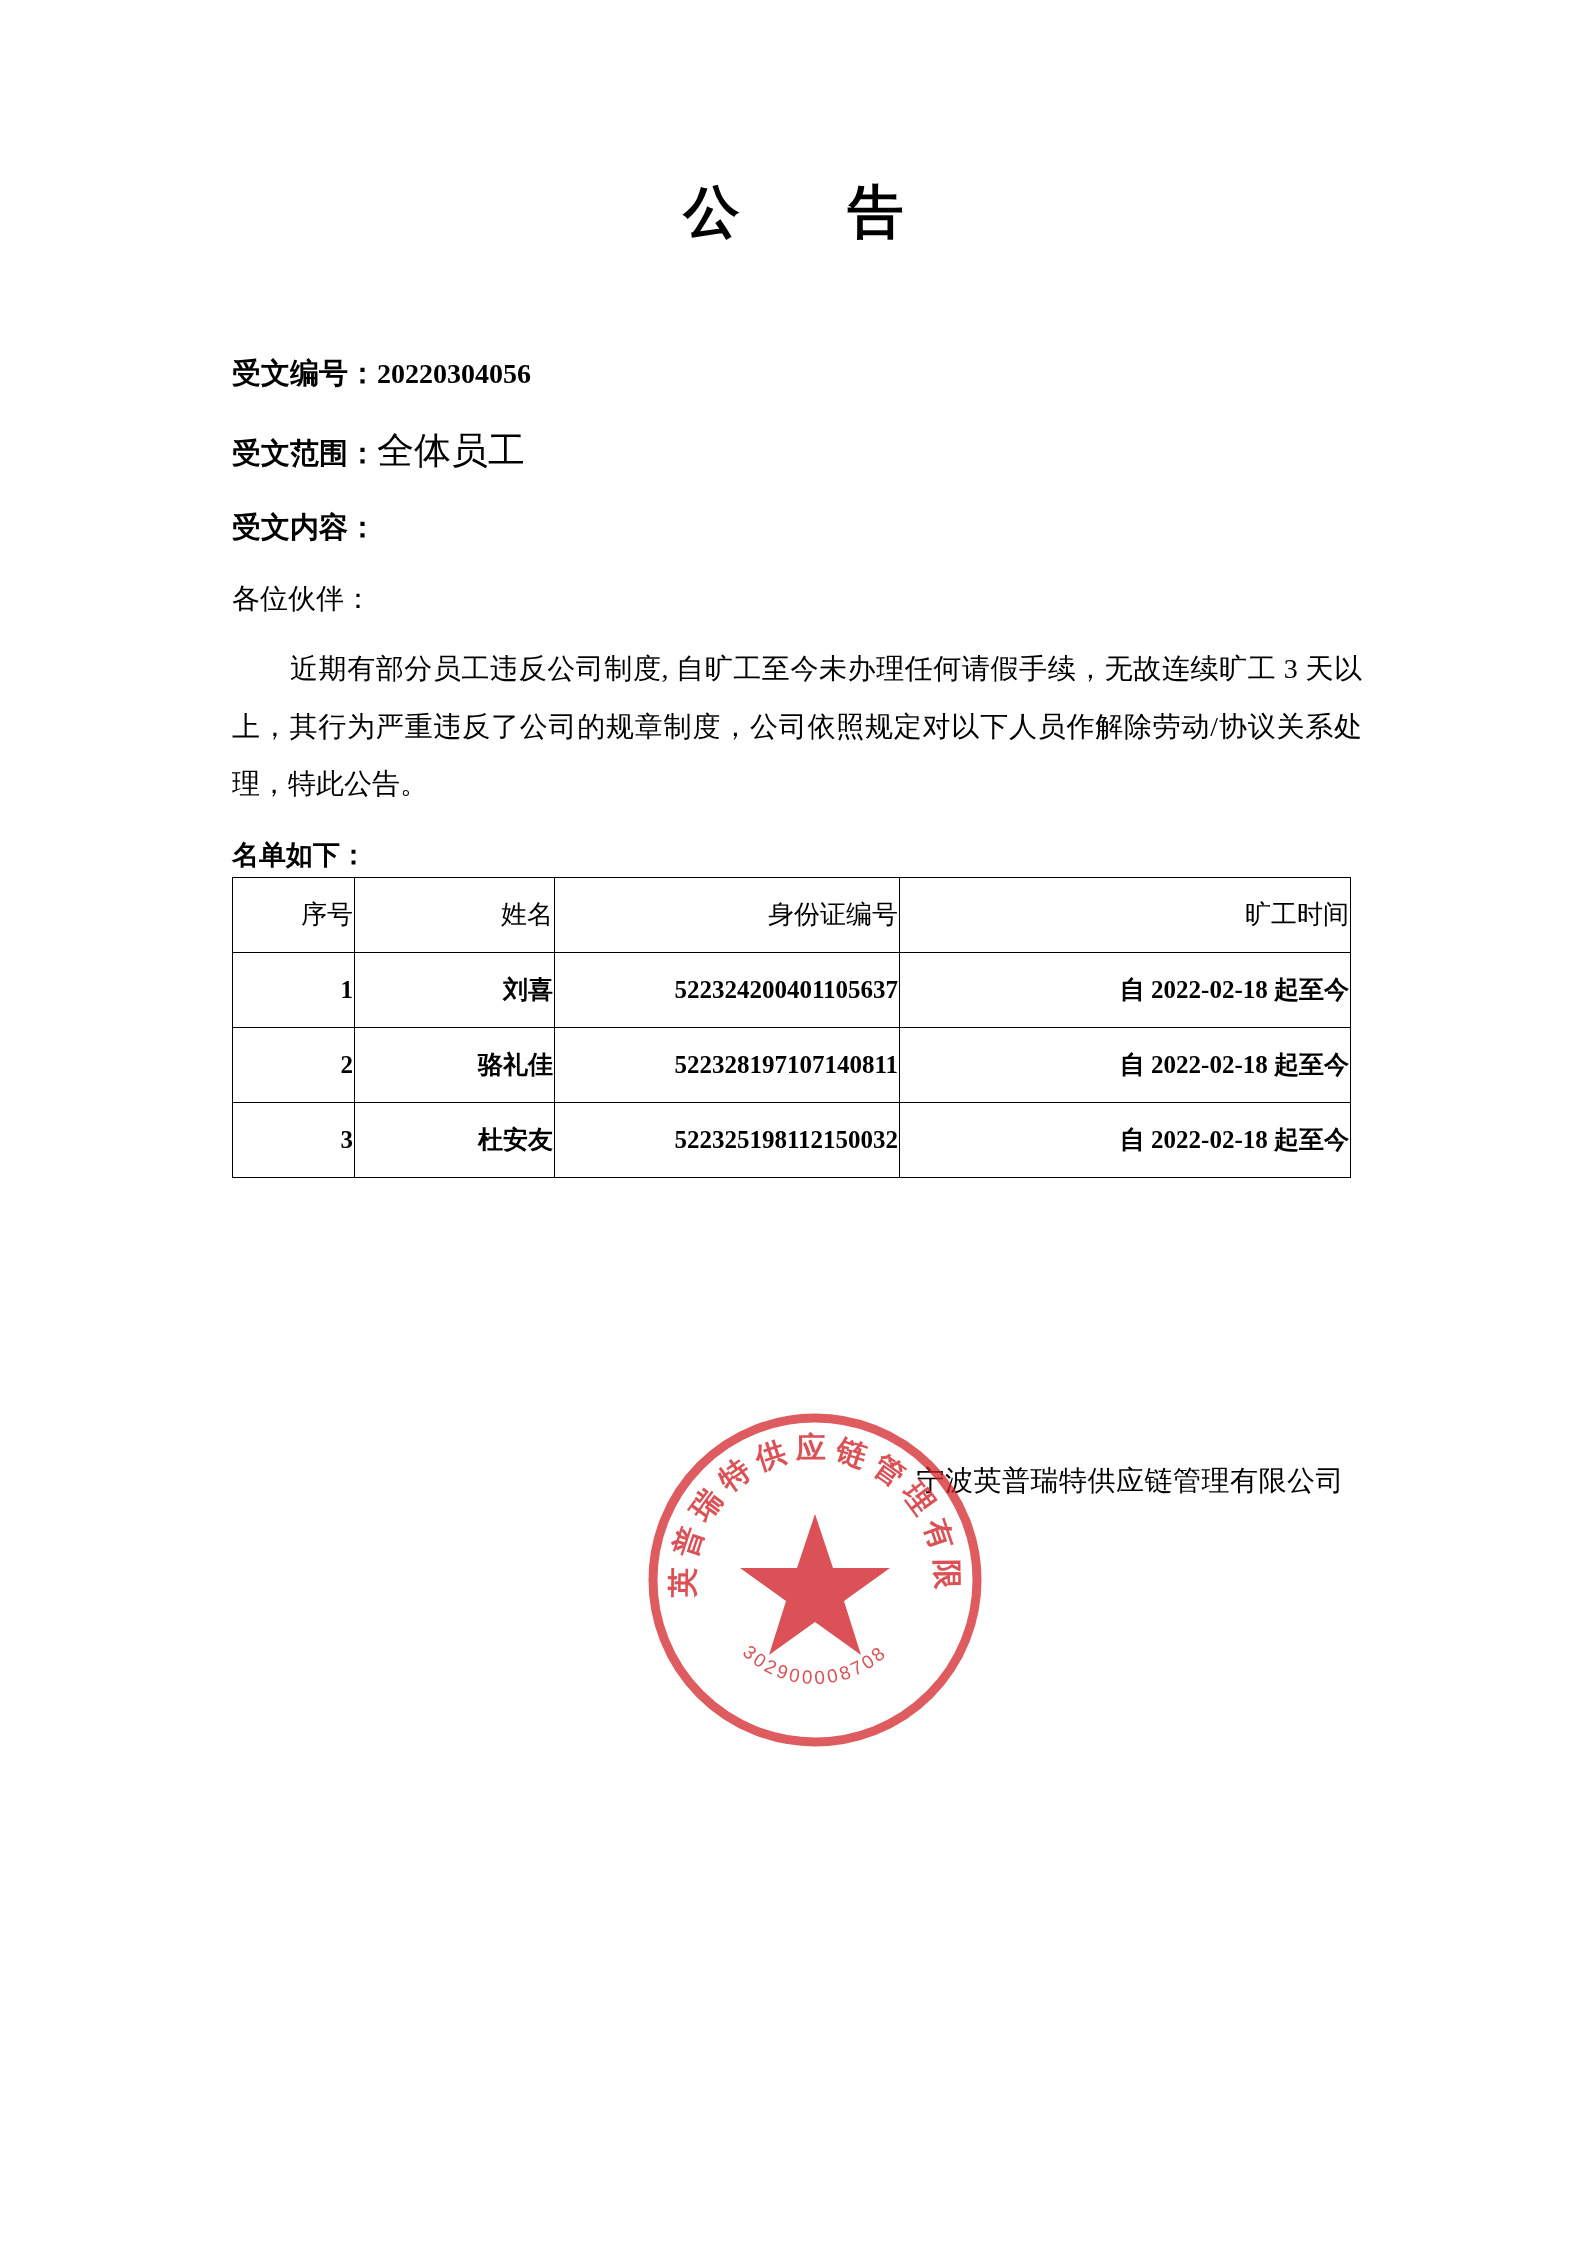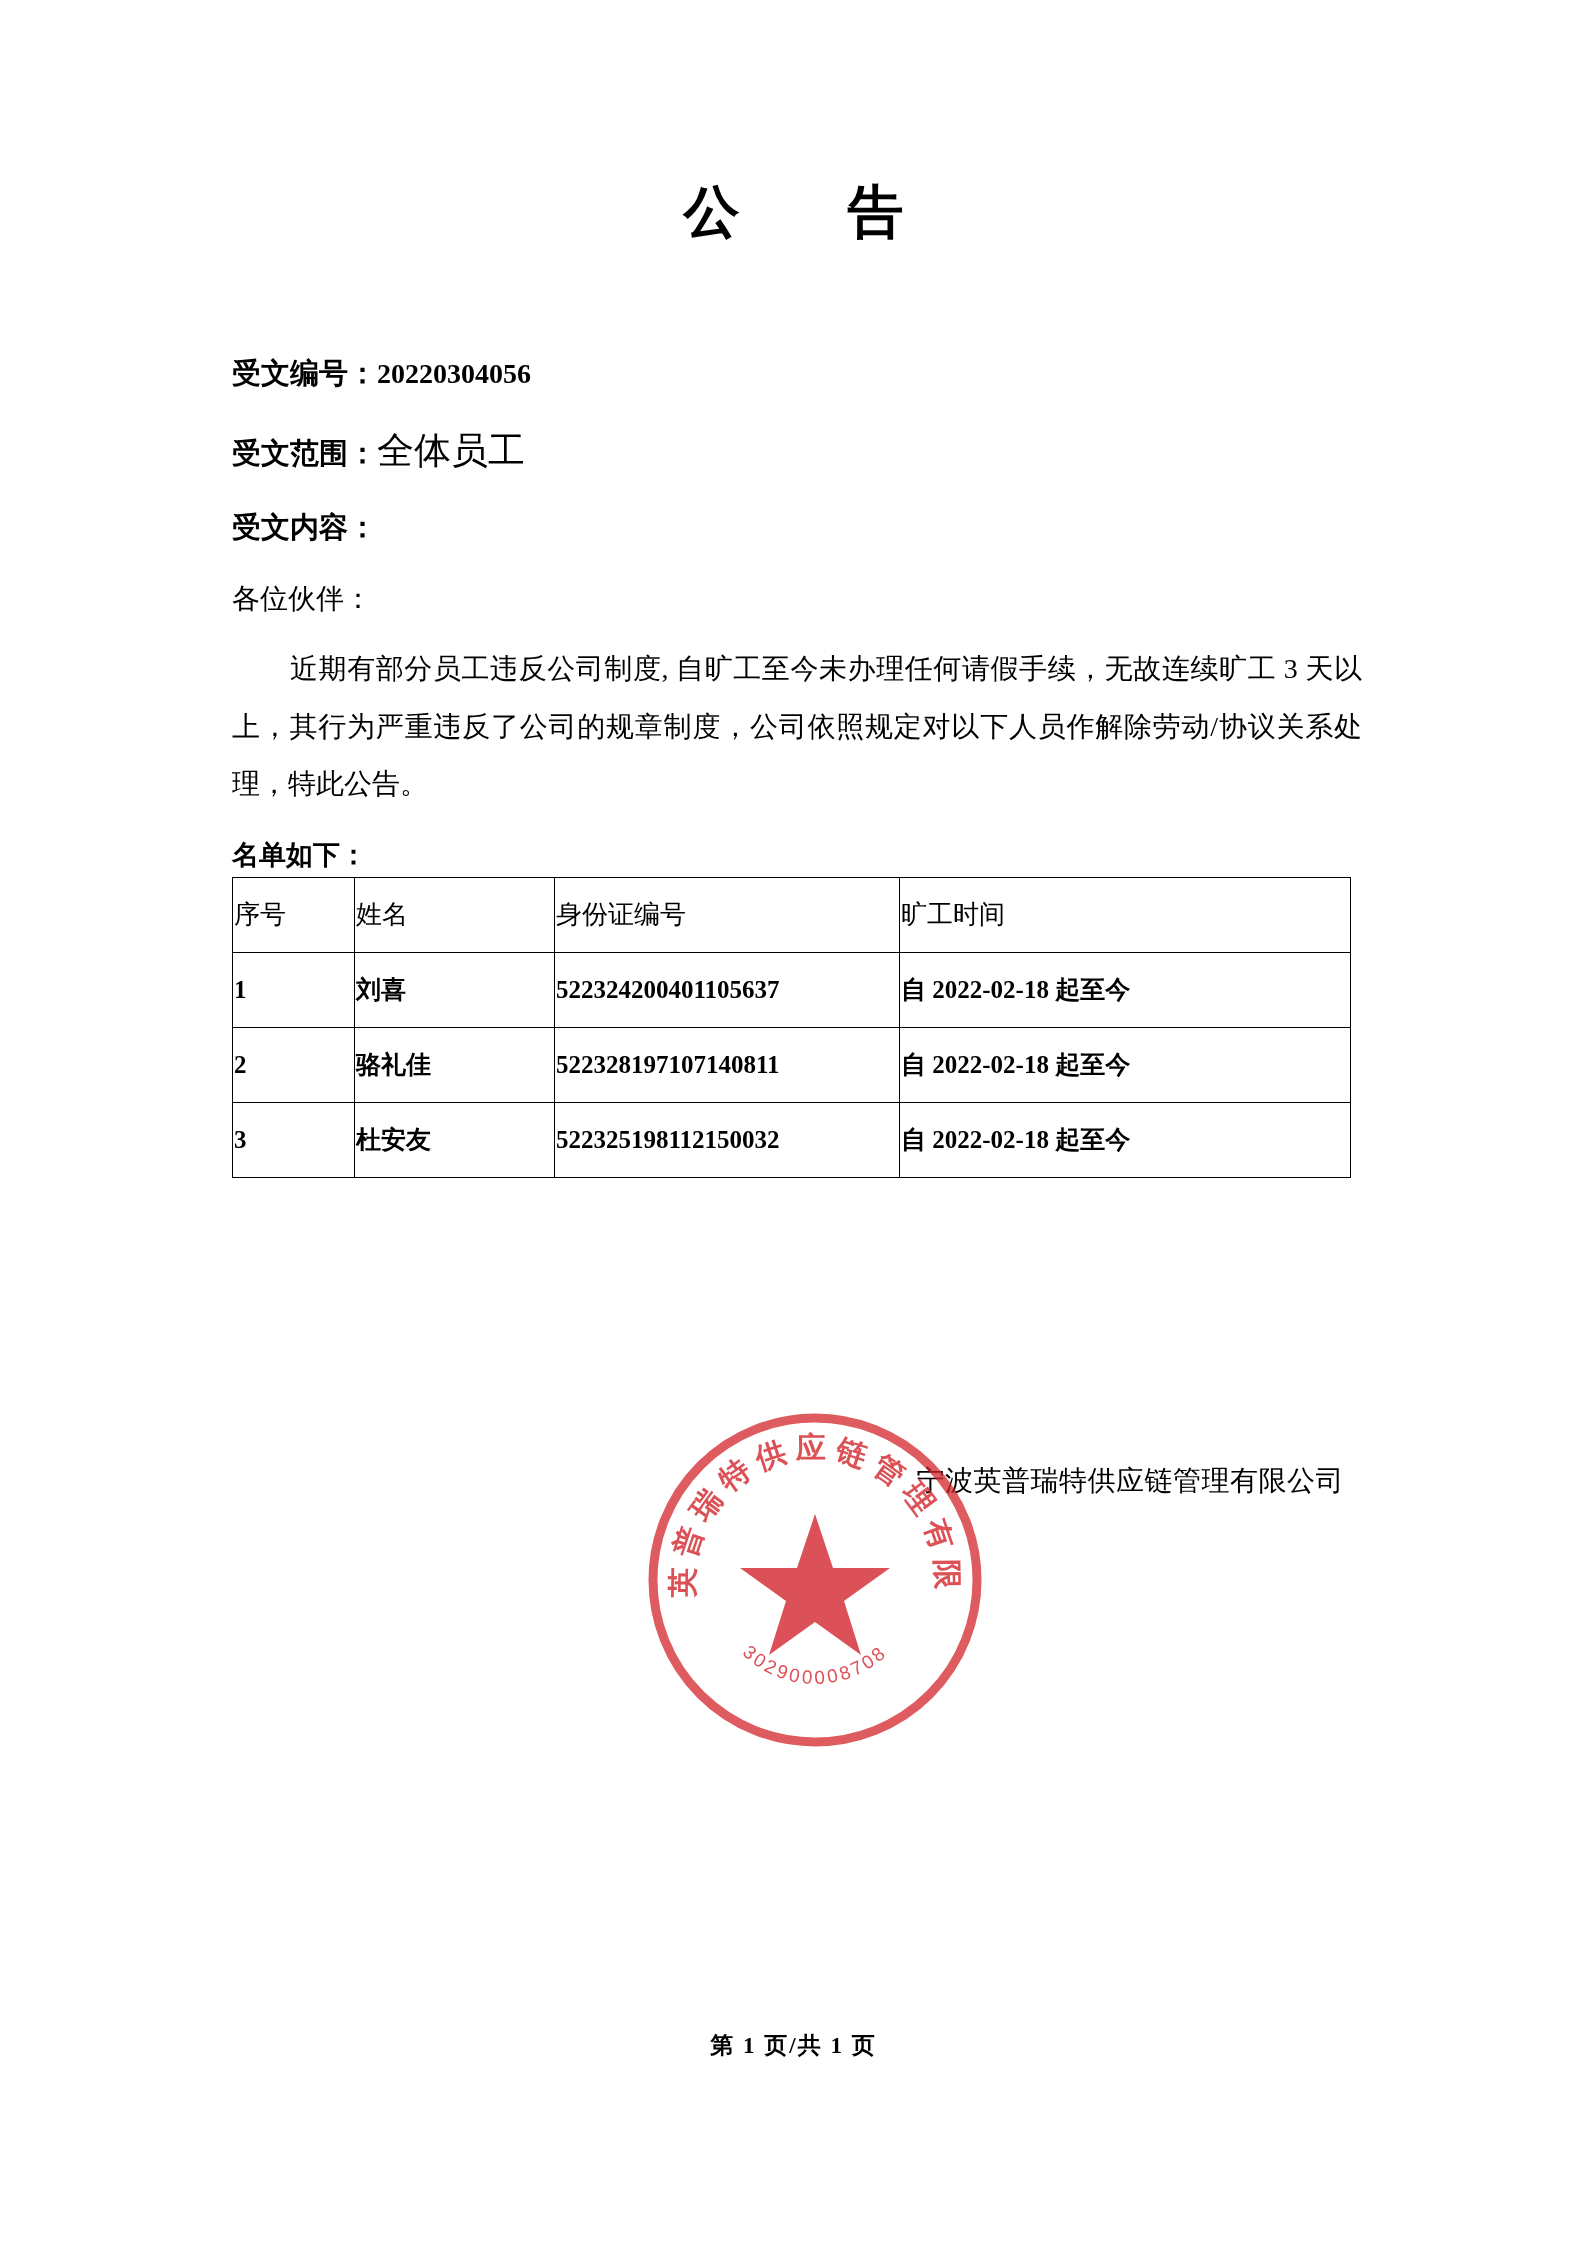--- a/index.html
+++ b/index.html
@@ -80,21 +80,21 @@
   }
   table.name-table {
     border-collapse: collapse;
     width: 1118px;
     table-layout: fixed;
     margin-top: 4px;
   }
   table.name-table td, table.name-table th {
     border: 1.5px solid #000;
     height: 72px;
-    text-align: left;
+    text-align: right;
     vertical-align: middle;
     font-size: 25px;
     font-weight: bold;
     font-family: "Liberation Serif", "DejaVu Serif", serif;
   }
   table.name-table th {
     font-weight: normal;
     font-size: 26px;
   }
   col.c1 { width: 122px; }
@@ -224,15 +224,14 @@
           <textPath href="#arcTop" startOffset="50%" text-anchor="middle">宁波英普瑞特供应链管理有限公司</textPath>
         </text>
         <text font-size="19" font-family="'Liberation Sans', sans-serif" letter-spacing="3">
           <textPath href="#arcBottom" startOffset="50%" text-anchor="middle">302900008708</textPath>
         </text>
       </g>
       <polygon points="170,104 188,158 245,158 199,191 216,245 170,212 124,245 141,191 95,158 152,158" fill="#d2232a" opacity="0.9"></polygon>
     </svg>
   </div>
 
-  <div class="footer">第 1 页/共 1 页</div>
 
 </div>
 
 </body></html>

